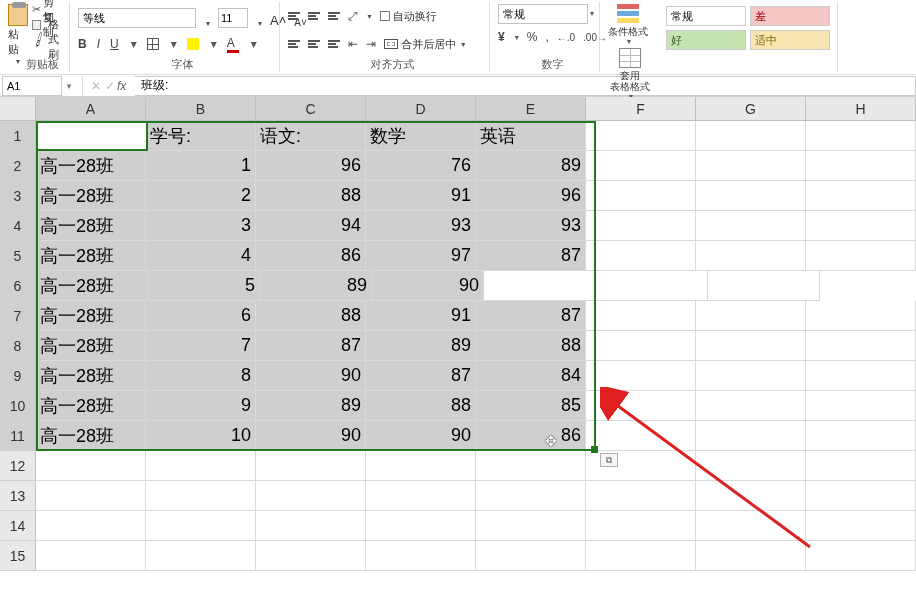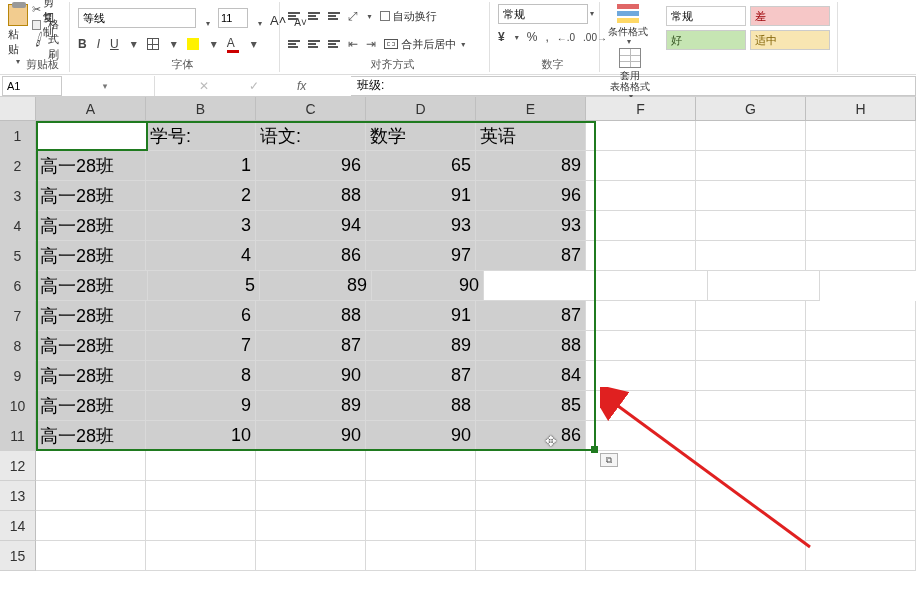--- a/index.html
+++ b/index.html
@@ -111,21 +111,21 @@
   .gallery{ display:grid; grid-template-columns: repeat(2, 80px); grid-auto-rows:20px; gap:4px; margin-top:4px;}
   .gcell{ border:1px solid #ccc; font-size:11px; display:flex; align-items:center; padding:0 4px;}
   .g-normal{ background:#fff; color:#000;}
   .g-bad{ background:#f6c7c7; color:#9c0006;}
   .g-good{ background:#c6e5b3; color:#375623;}
   .g-neutral{ background:#f8e6b2; color:#7f6000;}
 
   
   .fx-row{
     height:22px; background:#fff; border-bottom:1px solid #d0d0d0;
-    display:flex; align-items:center;gap:36px;
+    display:flex; align-items:center;
   }
   .name-box{
     width:60px; height:20px; border:1px solid #c9c9c9; margin-left:2px;
     font-size:11px; padding:2px 4px; background:#fff;
   }
   .name-drop{ width:14px; text-align:center; color:#777; font-size:9px;}
   .fx-sep{ width:1px; height:20px; background:#ddd; margin:0 6px;}
   .fx-cancel,.fx-enter{ color:#bbb; width:14px; text-align:center; font-size:12px;}
   .fx-label{ font-style:italic; color:#666; width:18px;}
   .formula-input{
@@ -404,21 +404,21 @@
         <div class="cell hdr left sel">数学</div>
         <div class="cell hdr left sel">英语</div>
         <div class="cell left"></div>
         <div class="cell left"></div>
         <div class="cell left"></div>
       </div>
       <div class="row">
         <div class="cell left sel">高一28班</div>
         <div class="cell right sel">1</div>
         <div class="cell right sel">96</div>
-        <div class="cell right sel">65</div>
+        <div class="cell right sel">76</div>
         <div class="cell right sel">89</div>
         <div class="cell left"></div>
         <div class="cell left"></div>
         <div class="cell left"></div>
       </div>
       <div class="row">
         <div class="cell left sel">高一28班</div>
         <div class="cell right sel">2</div>
         <div class="cell right sel">88</div>
         <div class="cell right sel">91</div>

